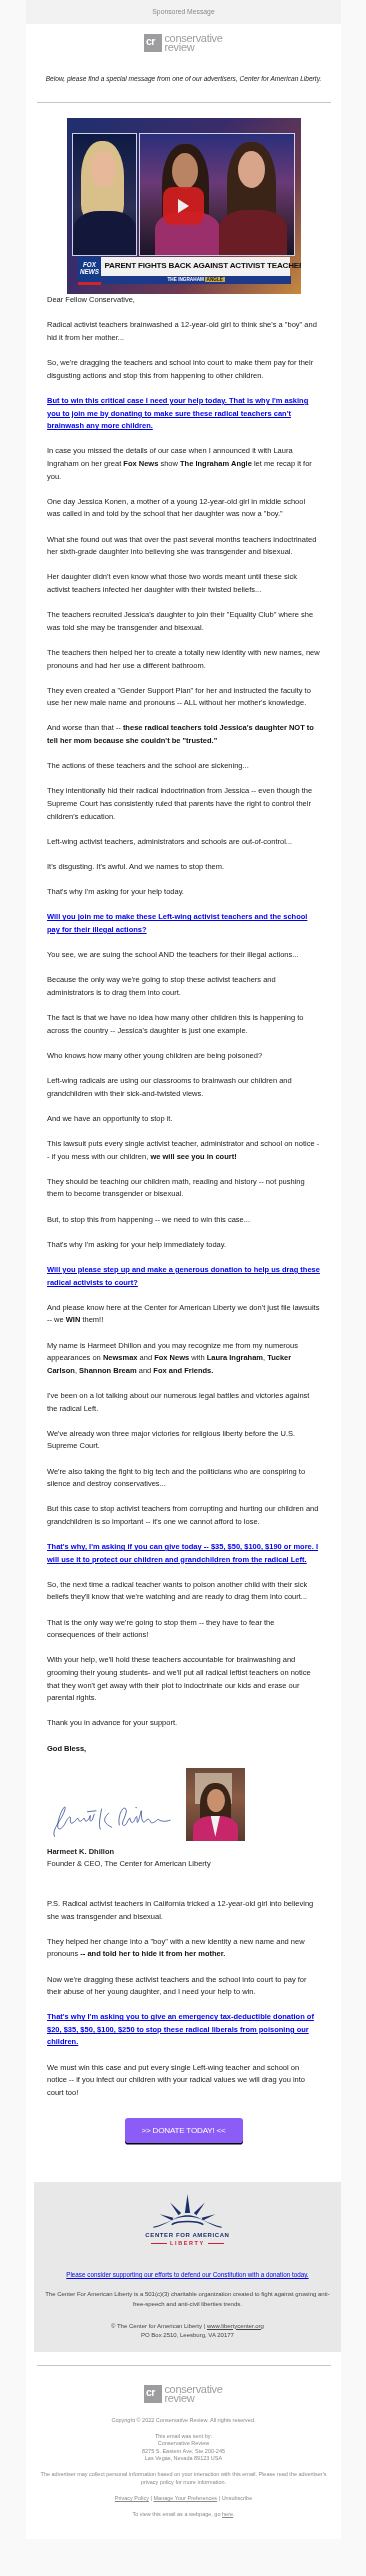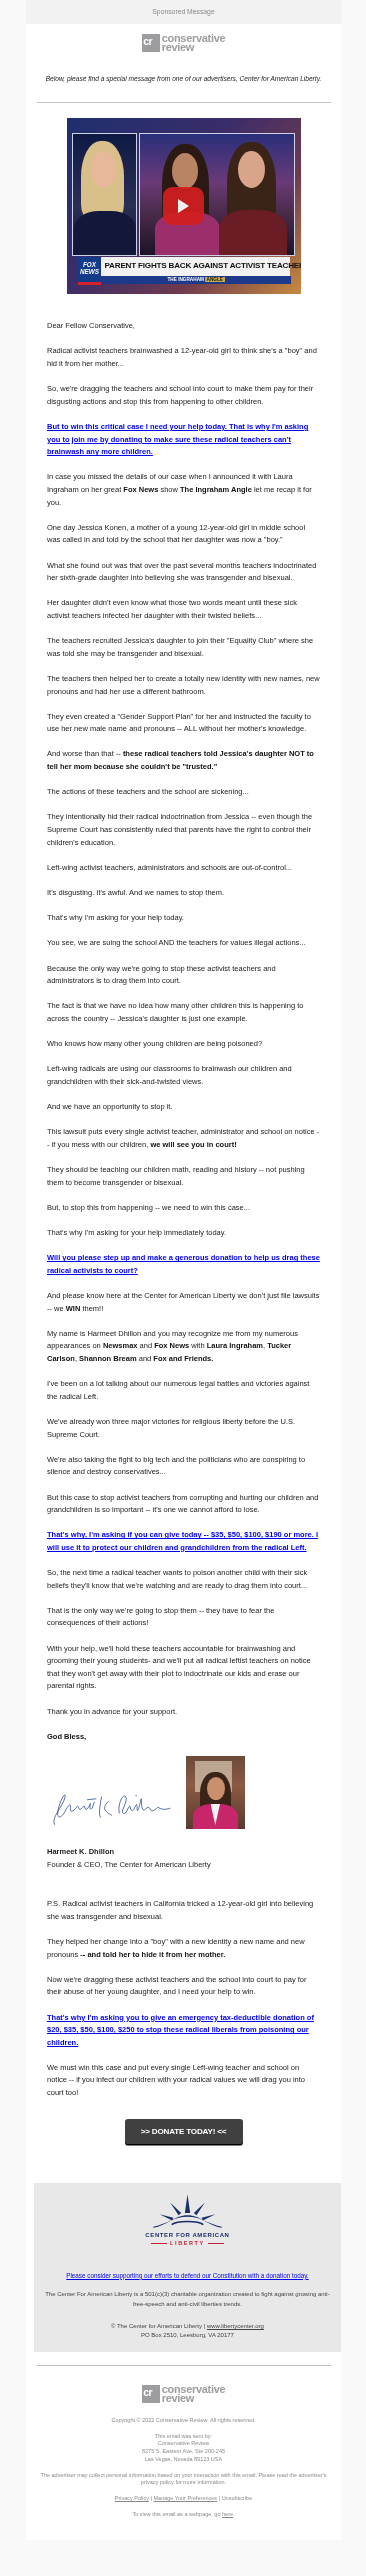--- a/index.html
+++ b/index.html
@@ -4,21 +4,21 @@
 <style>
   * { box-sizing: border-box; margin: 0; padding: 0; }
   html, body { background: #f9f9f9; }
   body { width: 367px; font-family: "Liberation Sans", sans-serif; color: #222; }
 
   .sponsored-bar { margin: 0 26px; height: 23.6px; background: #f2f2f2; color: #8a8a8a; font-size: 6.8px; text-align: center; line-height: 23.6px; }
   .container { margin: 0 26px; background: #ffffff; }
 
   .cr-logo { display: flex; align-items: center; justify-content: center; gap: 2px; padding-top: 10.5px; }
   .cr-box { width: 18px; height: 18px; background: #9d9d9f; color: #fff; font-weight: bold; font-size: 10.5px; line-height: 14.7px; text-align: left; padding-left: 1.6px; letter-spacing: -0.5px; font-family: "Liberation Sans", sans-serif; }
-  .cr-text { color: #9d9d9f; font-weight: bold; font-size: 11px; line-height: 9px; letter-spacing: -0.3px; }
+  .cr-text { color: #9d9d9f; font-weight: normal; font-size: 11px; line-height: 9px; letter-spacing: -0.3px; }
   .cr-text span { display: block; }
 
   .intro { text-align: center; font-style: italic; font-size: 6.6px; color: #222; padding: 22.5px 0 0; }
   .divider { height: 1px; background: #c4c4c4; margin: 20px 10.5px 0; }
 
   .video-wrap { padding: 15.7px 0 0; display: flex; justify-content: center; }
   .video { position: relative; width: 234px; height: 176px; background: linear-gradient(135deg, #1f2f6e 0%, #3a2c6a 40%, #6f3a4e 70%, #c88a3e 100%); overflow: hidden; }
   .video .panel-left { position: absolute; left: 5.2px; top: 14.7px; width: 65px; height: 123px; background: linear-gradient(180deg, #0e1a44, #2b2f55 60%, #121830); border: 0.5px solid #cfd3e6; }
   .video .panel-right { position: absolute; left: 72px; top: 14.7px; width: 156px; height: 123px; background: linear-gradient(180deg, #2a2f7a 0%, #6a3a78 40%, #4a2b4a 65%, #1b1428 100%); border: 0.5px solid #cfd3e6; }
   .person { position: absolute; border-radius: 45% 45% 10% 10%; }
@@ -33,39 +33,39 @@
   .p3-body { left: 152px; top: 92px; width: 68px; height: 45px; background: #6a1d24; border-radius: 40% 40% 0 0; }
   .play-btn { position: absolute; left: 96px; top: 69px; width: 41px; height: 38px; background: #d21f1f; border-radius: 9.4px; opacity: 0.93; }
   .play-btn::after { content: ""; position: absolute; left: 15.7px; top: 11.5px; border-left: 11.5px solid #fff; border-top: 7.3px solid transparent; border-bottom: 7.3px solid transparent; }
   .lower-third { position: absolute; left: 11.5px; top: 139px; width: 212px; height: 19px; background: #f2f2f2; }
   .fox-logo { position: absolute; left: 11.5px; top: 139px; width: 23px; height: 28px; background: #143a8a; color: #fff; font-weight: bold; font-size: 6.3px; line-height: 6.8px; text-align: center; padding-top: 5.2px; font-style: italic; }
   .fox-logo::after { content: ""; position: absolute; left: 0; bottom: 0; width: 23px; height: 3.1px; background: #d3232a; }
   .headline { position: absolute; left: 38px; top: 143px; font-weight: bold; font-size: 8.1px; color: #111; letter-spacing: -0.2px; font-family: "Liberation Sans Narrow", "Liberation Sans", sans-serif; white-space: nowrap; }
   .show-bar { position: absolute; left: 35px; top: 158px; width: 189px; height: 7.3px; background: #1d3a8a; color: #fff; font-size: 4.7px; font-weight: bold; text-align: center; line-height: 7.3px; }
   .show-bar .angle { background: #c6a94a; color: #1b1b1b; padding: 0 1.6px; margin-left: 1px; }
 
-  .letter { padding: 26px 21px 0 21px; font-size: 7.5px; line-height: 12.6px; color: #222; }
+  .letter { padding: 0 21px 0 21px; font-size: 7.5px; line-height: 12.6px; color: #222; }
   .letter p { margin-bottom: 12.6px; }
   .letter a.cta { color: #0000ee; font-weight: bold; text-decoration: underline; }
   .letter b { font-weight: bold; color: #111; }
 
   .signature-row { display: flex; align-items: flex-end; gap: 12.6px; margin-top: 3.1px; }
   .signature { width: 126px; height: 48px; }
   .portrait { width: 59px; height: 73px; background: linear-gradient(180deg, #6b4a3a 0%, #8a5a44 40%, #5a3a30 100%); position: relative; overflow: hidden; }
   .portrait .frame { position: absolute; left: 9.4px; top: 5.2px; width: 37px; height: 31px; background: #d9cbb5; opacity: 0.7; }
   .portrait .hair { position: absolute; left: 14.7px; top: 15.7px; width: 31px; height: 47px; background: #3a2418; border-radius: 45% 45% 20% 20%; }
   .portrait .face { position: absolute; left: 21px; top: 21px; width: 18px; height: 23px; background: #c9906e; border-radius: 50%; }
   .portrait .jacket { position: absolute; left: 7.3px; top: 48px; width: 45px; height: 31px; background: #c8266a; border-radius: 40% 40% 0 0; }
   .portrait .blouse { position: absolute; left: 25px; top: 48px; width: 9.4px; height: 21px; background: #f2f2f2; clip-path: polygon(0 0, 100% 0, 50% 100%); }
 
-  .signer { margin-top: 17px; margin-bottom: 27px; }
+  .signer { margin-top: 5px; margin-bottom: 27px; }
   .signer .name { font-weight: bold; display: block; }
 
   .donate-wrap { display: flex; justify-content: center; padding: 6.3px 0 39px; }
-  .donate-btn { width: 118px; height: 25px; background: #404040; color: #fff; font-weight: bold; font-size: 8.1px; text-align: center; line-height: 25px; border-radius: 3.1px; box-shadow: 0 1.6px 0 #000; letter-spacing: -0.2px; text-decoration: none; display: block; }
+  .donate-btn { width: 118px; height: 25px; background: #8b5cf6; color: #fff; font-weight: normal; font-size: 8.1px; text-align: center; line-height: 25px; border-radius: 3.1px; box-shadow: 0 1.6px 0 #000; letter-spacing: -0.2px; text-decoration: none; display: block; }
 
   .cal-footer { margin: 0 0 0 7.9px; background: #e8e8e8; padding: 9.4px 10.5px 11.5px; text-align: center; color: #444; font-size: 6px; line-height: 9.4px; }
   .cal-logo { display: flex; flex-direction: column; align-items: center; }
   .cal-logo svg { display: block; }
   .cal-logo .cal-name { color: #1b2f6b; font-weight: bold; font-size: 6px; letter-spacing: 0.6px; margin-top: 1px; }
   .cal-logo .cal-liberty { color: #c8203a; font-weight: bold; font-size: 5.5px; letter-spacing: 1.6px; display: flex; align-items: center; gap: 3.1px; line-height: 6.3px; }
   .cal-logo .cal-liberty::before, .cal-logo .cal-liberty::after { content: ""; width: 15.7px; height: 0.8px; background: #c8203a; display: inline-block; }
   .cal-support { display: inline-block; margin-top: 24px; color: #0000ee; text-decoration: underline; font-size: 6.3px; }
   .cal-desc { margin-top: 9.4px; }
   .cal-copy { margin-top: 12.6px; }
@@ -133,21 +133,22 @@
     <p>Her daughter didn't even know what those two words meant until these sick activist teachers infected her daughter with their twisted beliefs...</p>
     <p>The teachers recruited Jessica's daughter to join their "Equality Club" where she was told she may be transgender and bisexual.</p>
     <p>The teachers then helped her to create a totally new identity with new names, new pronouns and had her use a different bathroom.</p>
     <p>They even created a "Gender Support Plan" for her and instructed the faculty to use her new male name and pronouns -- ALL without her mother's knowledge.</p>
     <p><span>And worse than that -- </span><b>these radical teachers told Jessica's daughter NOT to tell her mom because she couldn't be "trusted."</b></p>
     <p>The actions of these teachers and the school are sickening...</p>
     <p>They intentionally hid their radical indoctrination from Jessica -- even though the Supreme Court has consistently ruled that parents have the right to control their children's education.</p>
     <p>Left-wing activist teachers, administrators and schools are out-of-control...</p>
     <p>It's disgusting. It's awful. And we names to stop them.</p>
     <p>That's why I'm asking for your help today.</p>
-    <p>You see, we are suing the school AND the teachers for values illegal actions...</p>
+    <p><a class="cta" href="#">Will you join me to make these Left-wing activist teachers and the school pay for their illegal actions?</a></p>
+    <p>You see, we are suing the school AND the teachers for their illegal actions...</p>
     <p>Because the only way we're going to stop these activist teachers and administrators is to drag them into court.</p>
     <p>The fact is that we have no idea how many other children this is happening to across the country -- Jessica's daughter is just one example.</p>
     <p>Who knows how many other young children are being poisoned?</p>
     <p>Left-wing radicals are using our classrooms to brainwash our children and grandchildren with their sick-and-twisted views.</p>
     <p>And we have an opportunity to stop it.</p>
     <p><span>This lawsuit puts every single activist teacher, administrator and school on notice -- if you mess with our children, </span><b>we will see you in court!</b></p>
     <p>They should be teaching our children math, reading and history -- not pushing them to become transgender or bisexual.</p>
     <p>But, to stop this from happening -- we need to win this case...</p>
     <p>That's why I'm asking for your help immediately today.</p>
     <p><a class="cta" href="#">Will you please step up and make a generous donation to help us drag these radical activists to court?</a></p>

